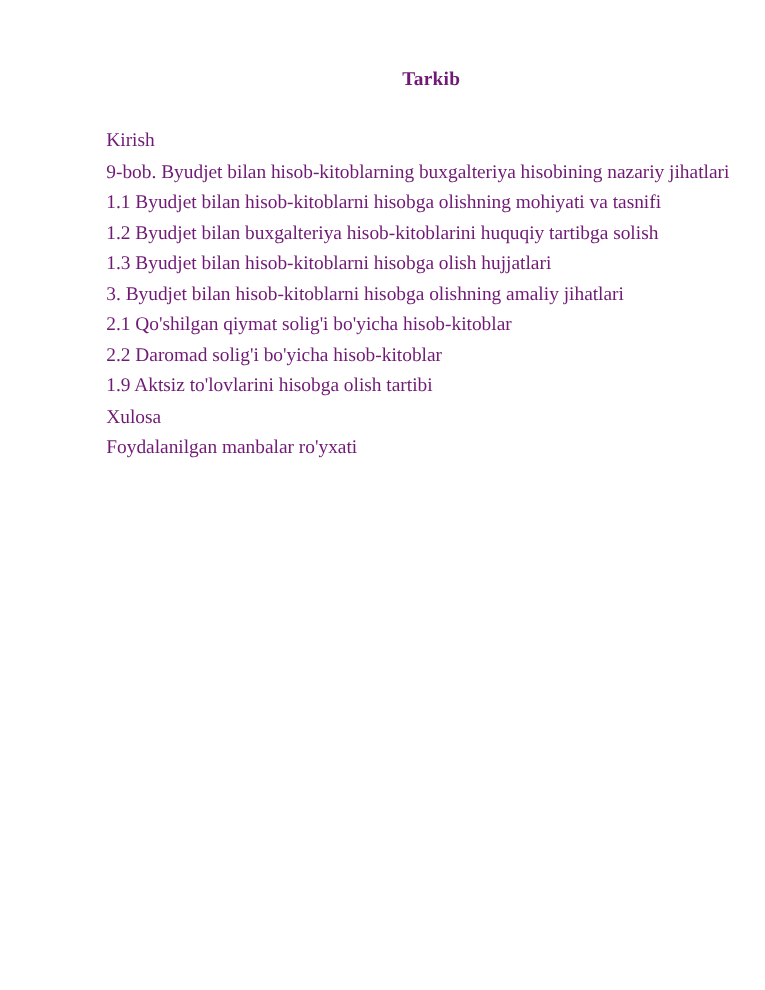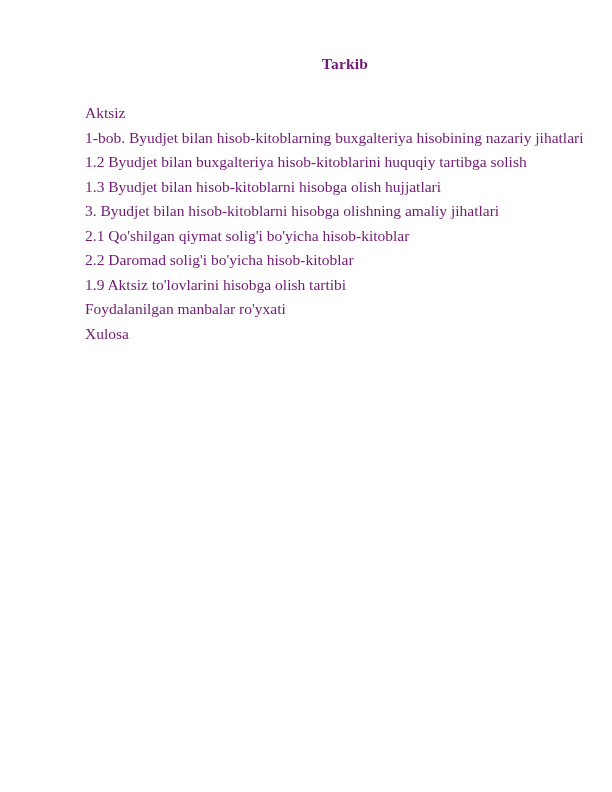--- a/index.html
+++ b/index.html
@@ -42,24 +42,25 @@
     white-space: nowrap;
   }
 </style>
 </head>
 <body>
 
 <div class="page">
   <h1 class="doc-title">Tarkib</h1>
 
   <div class="toc">
-    <p class="toc-line">Aktsiz</p>
-    <p class="toc-line">1-bob. Byudjet bilan hisob-kitoblarning buxgalteriya hisobining nazariy jihatlari</p>
+    <p class="toc-line">Kirish</p>
+    <p class="toc-line">9-bob. Byudjet bilan hisob-kitoblarning buxgalteriya hisobining nazariy jihatlari</p>
+    <p class="toc-line">1.1 Byudjet bilan hisob-kitoblarni hisobga olishning mohiyati va tasnifi</p>
     <p class="toc-line">1.2 Byudjet bilan buxgalteriya hisob-kitoblarini huquqiy tartibga solish</p>
     <p class="toc-line">1.3 Byudjet bilan hisob-kitoblarni hisobga olish hujjatlari</p>
     <p class="toc-line">3. Byudjet bilan hisob-kitoblarni hisobga olishning amaliy jihatlari</p>
     <p class="toc-line">2.1 Qo'shilgan qiymat solig'i bo'yicha hisob-kitoblar</p>
     <p class="toc-line">2.2 Daromad solig'i bo'yicha hisob-kitoblar</p>
     <p class="toc-line">1.9 Aktsiz to'lovlarini hisobga olish tartibi</p>
+    <p class="toc-line">Xulosa</p>
     <p class="toc-line">Foydalanilgan manbalar ro'yxati</p>
-    <p class="toc-line">Xulosa</p>
   </div>
 </div>
 
 </body></html>

